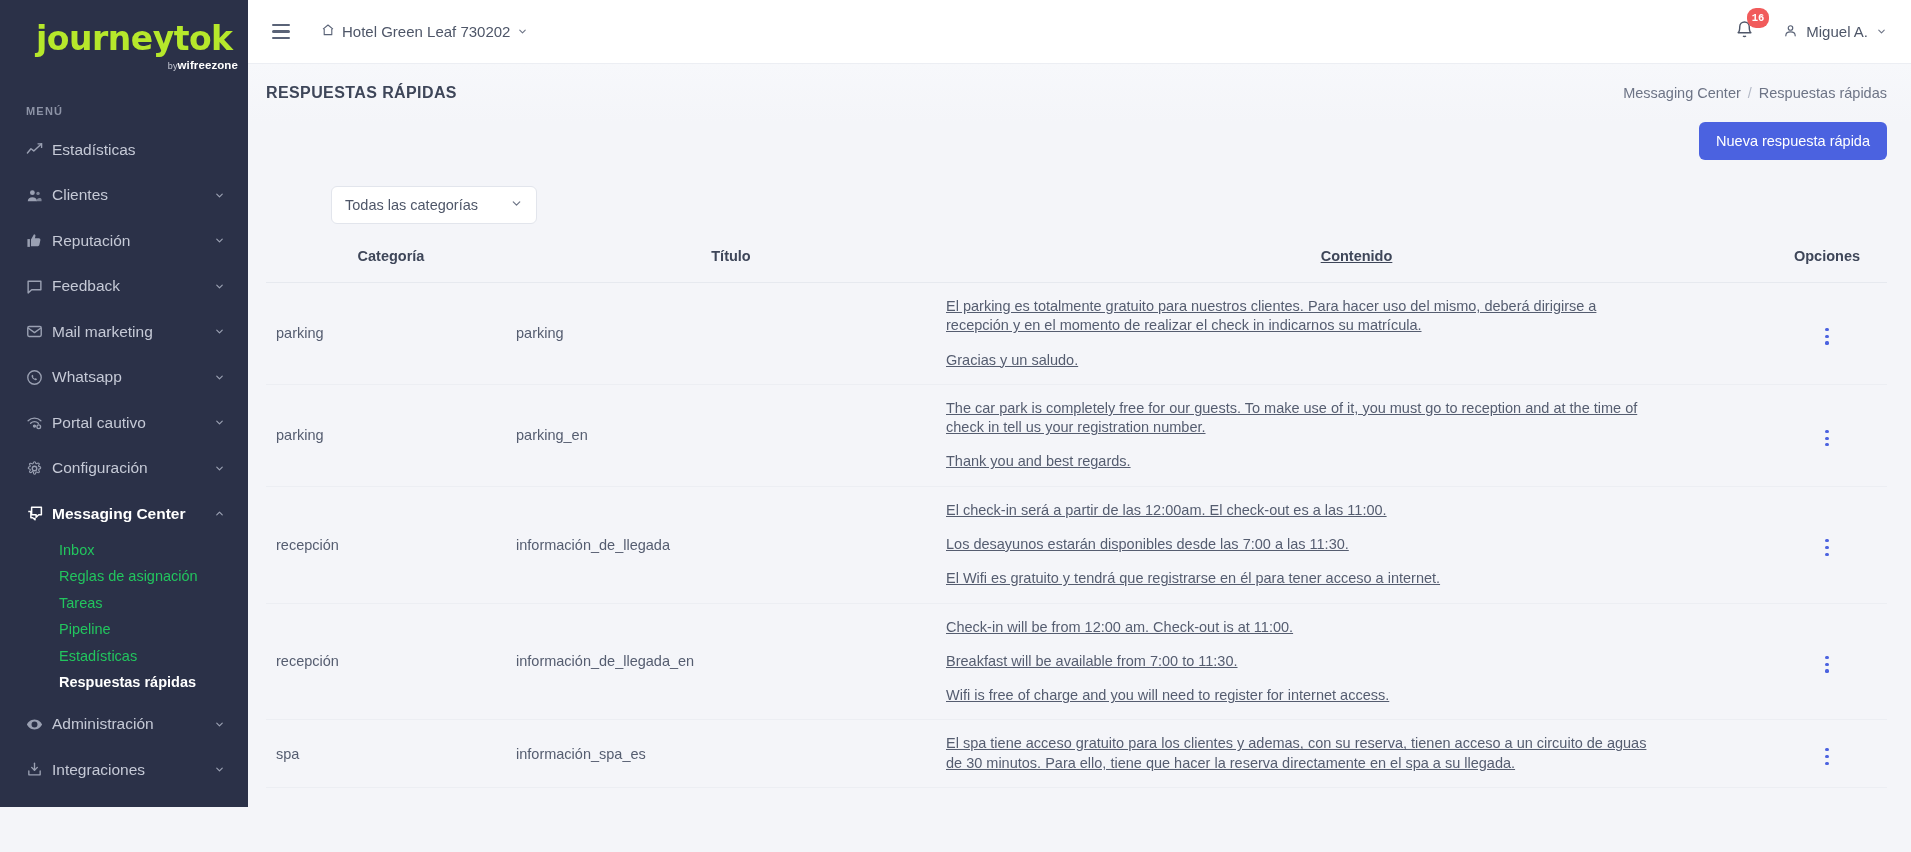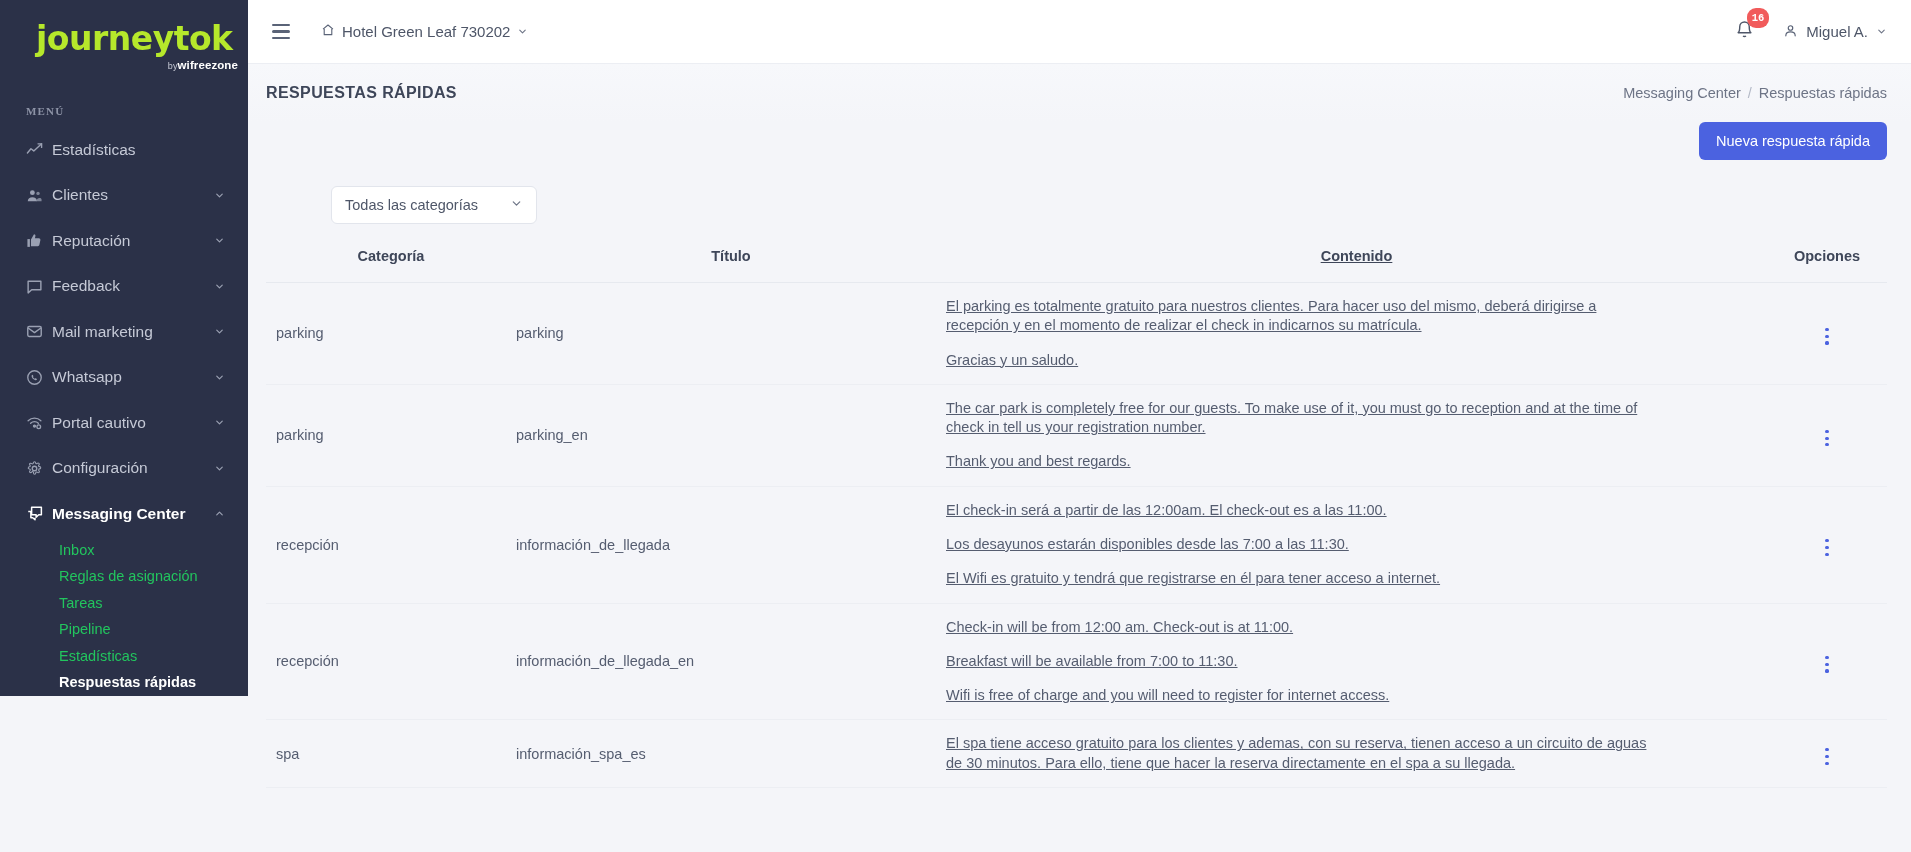--- a/index.html
+++ b/index.html
@@ -6,21 +6,21 @@
   html, body {
     width: 1911px; height: 852px;
     font-family: "Liberation Sans", sans-serif;
     background: #f4f5f9;
     overflow: hidden;
   }
   .app { display: flex; width: 1911px; height: 852px; }
 
   
   .sidebar {
-    width: 248px; min-width: 248px; height: 696px;
+    width: 248px; min-width: 248px; height: 807px;
     background: #2b3148;
     position: relative;
     overflow: hidden;
   }
   .logo-wrap {
     padding: 22px 0 0 36px;
   }
   .logo-main {
     font-size: 33px; font-weight: 700; letter-spacing: -0.5px;
     color: #b6e82b; line-height: 1;
@@ -28,21 +28,21 @@
   }
   .logo-sub {
     margin-top: 4px; text-align: right; padding-right: 10px;
     font-size: 11.5px; color: #ffffff; font-weight: 700;
     letter-spacing: 0.1px;
   }
   .logo-sub .by { font-weight: 400; font-size: 9px; color: #c8cbd6; }
   .menu-label {
     margin: 34px 0 10px 26px;
     font-size: 11px; letter-spacing: 1.2px;
-    color: #8d93a6; font-weight: 600; font-family: Liberation Serif, serif;
+    color: #8d93a6; font-weight: 600;
   }
   .nav-item {
     display: flex; align-items: center;
     height: 45.5px; padding: 0 22px 0 26px;
     color: #c5c9d6; font-size: 15.5px;
     cursor: pointer; position: relative;
   }
   .nav-item .ico {
     width: 26px; min-width: 26px; display: flex;
     align-items: center; justify-content: flex-start;

